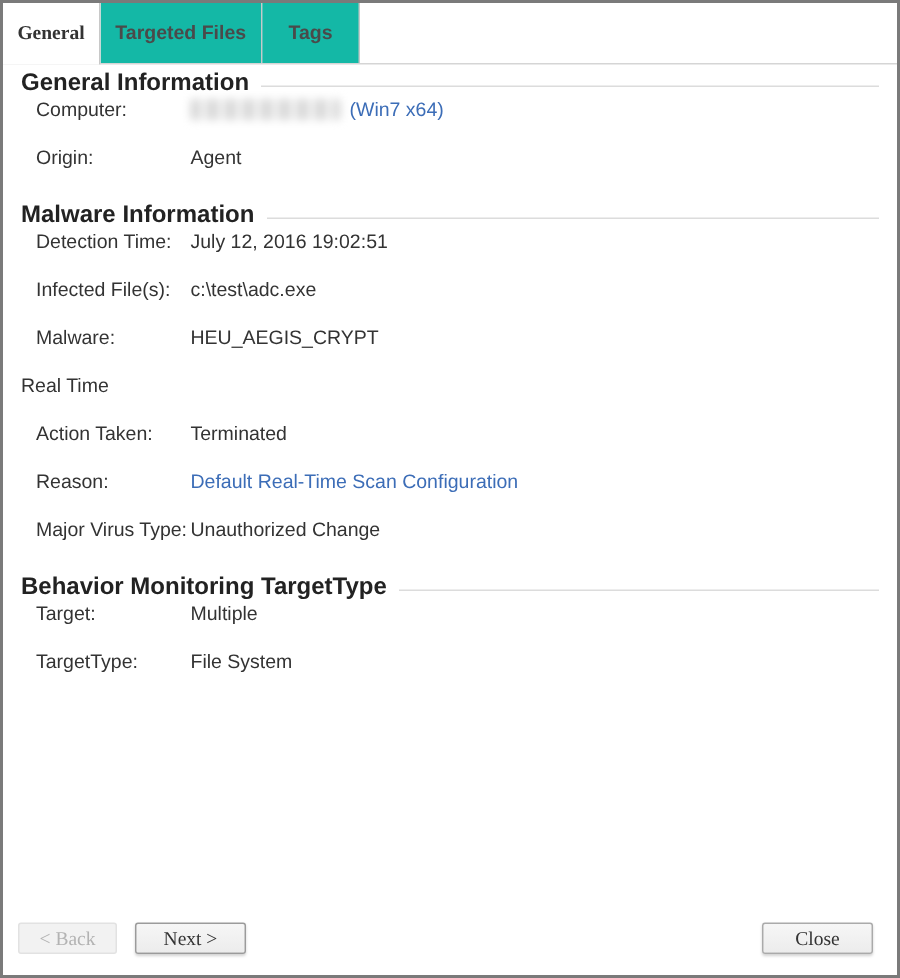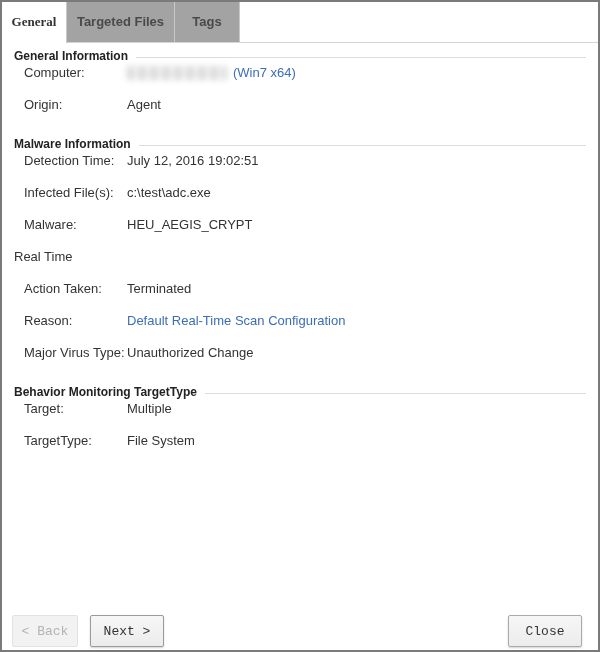--- a/index.html
+++ b/index.html
@@ -25,21 +25,21 @@
     border-bottom: 1px solid #d5d5d5;
   }
   .tab {
     box-sizing: border-box;
     height: 40px;
     line-height: 40px;
     text-align: center;
     font-size: 13px;
     font-weight: bold;
     color: #4a4a4a;
-    background: #a3a3a3;
+    background: #14b8a6;
     border-right: 1px solid #c8c8c8;
     cursor: pointer;
     user-select: none;
   }
   .tab.active {
     background: #fff;
     color: #333;
     margin-bottom: -1px;
     height: 41px;
     position: relative;
@@ -49,21 +49,21 @@
   .tab-general { width: 65px; }
   .tab-targeted { width: 108px; }
   .tab-tags { width: 65px; }
 
   
   .content { padding: 0 12px; }
   .section-title {
     display: flex;
     align-items: center;
     margin-top: 24px;
-    font-size: 12px;
+    font-size: 16px;
     font-weight: bold;
     color: #222;
     line-height: 16px;
     white-space: nowrap;
   }
   .section-title:first-child { margin-top: 5px; }
   .section-title .rule {
     flex: 1;
     border-top: 1px solid #dcdcdc;
     margin-left: 8px;
@@ -101,22 +101,22 @@
 
   
   .footer {
     position: absolute;
     left: 0; right: 0; bottom: 7px;
     height: 28px;
   }
   .btn {
     box-sizing: border-box;
     position: absolute;
-    height: 32px;
-    font-family: Liberation Mono, monospace;
+    height: 21px;
+    font-family: Liberation Serif, serif;
     font-size: 13px;
     color: #333;
     background: linear-gradient(#f6f6f6, #ececec);
     border: 1px solid #aaaaaa;
     border-radius: 2px;
     box-shadow: 0 1px 2px rgba(0,0,0,0.18);
     cursor: pointer;
     text-align: center;
   }
   .btn-back {

